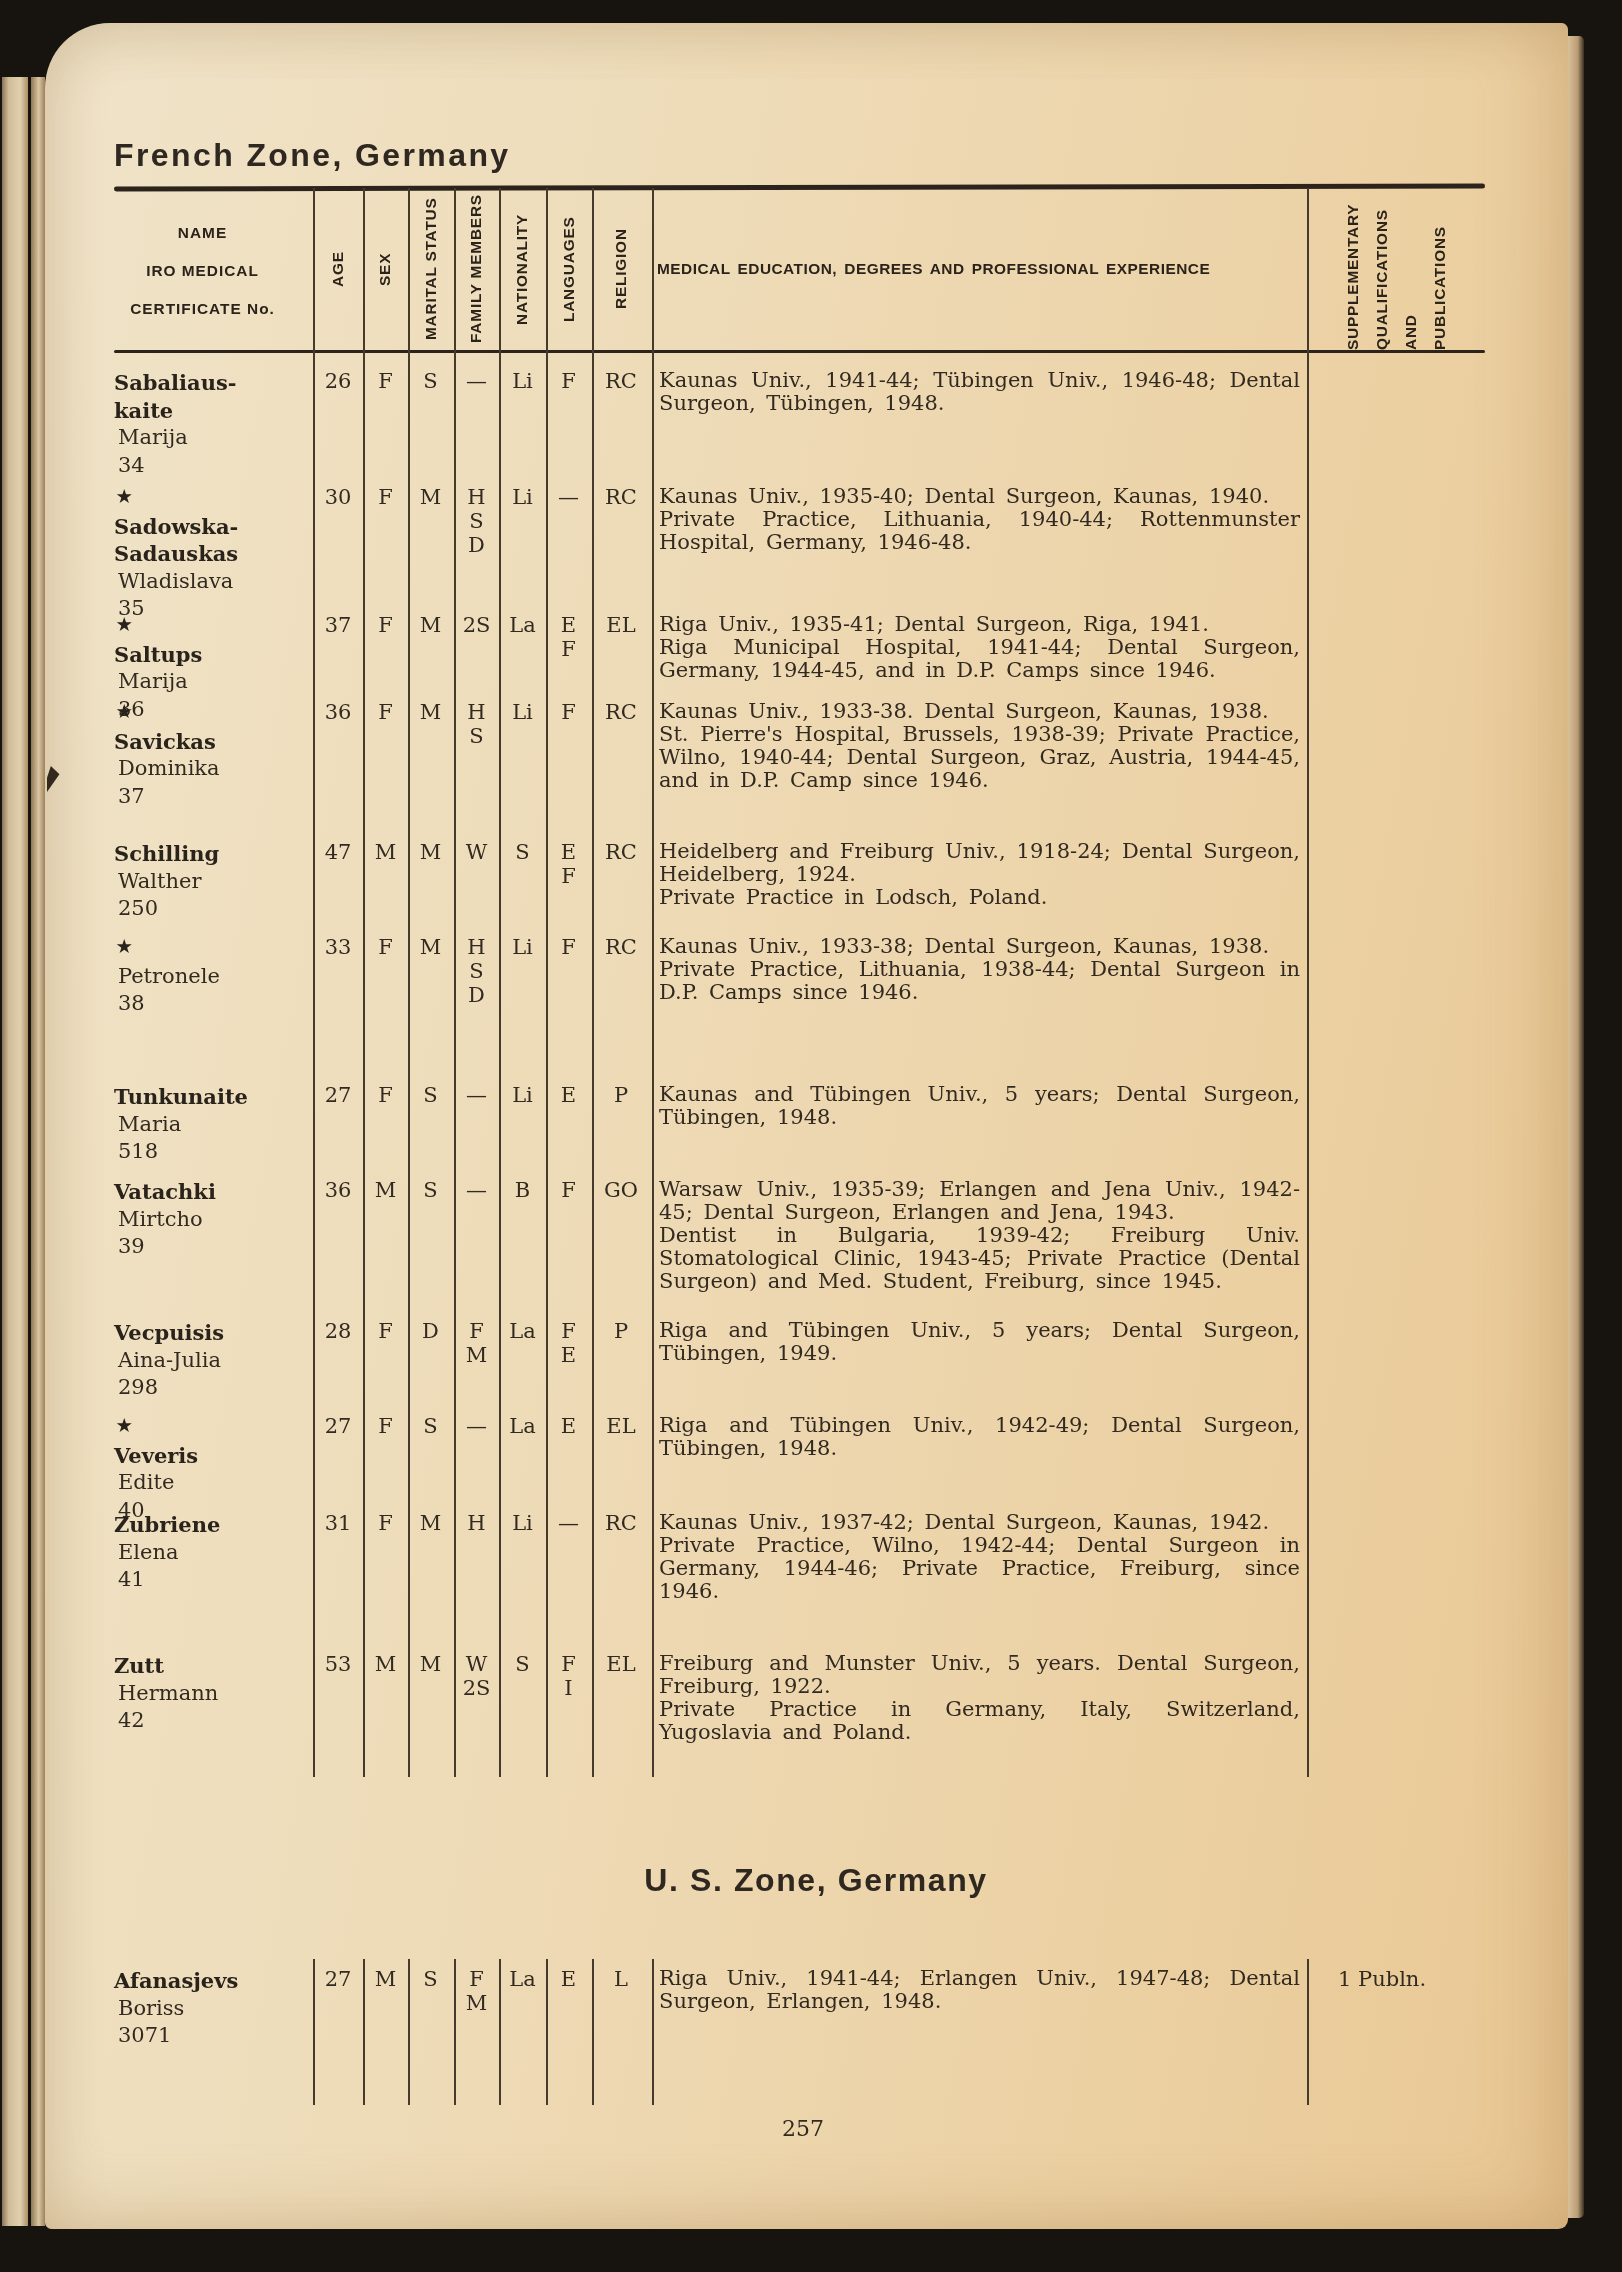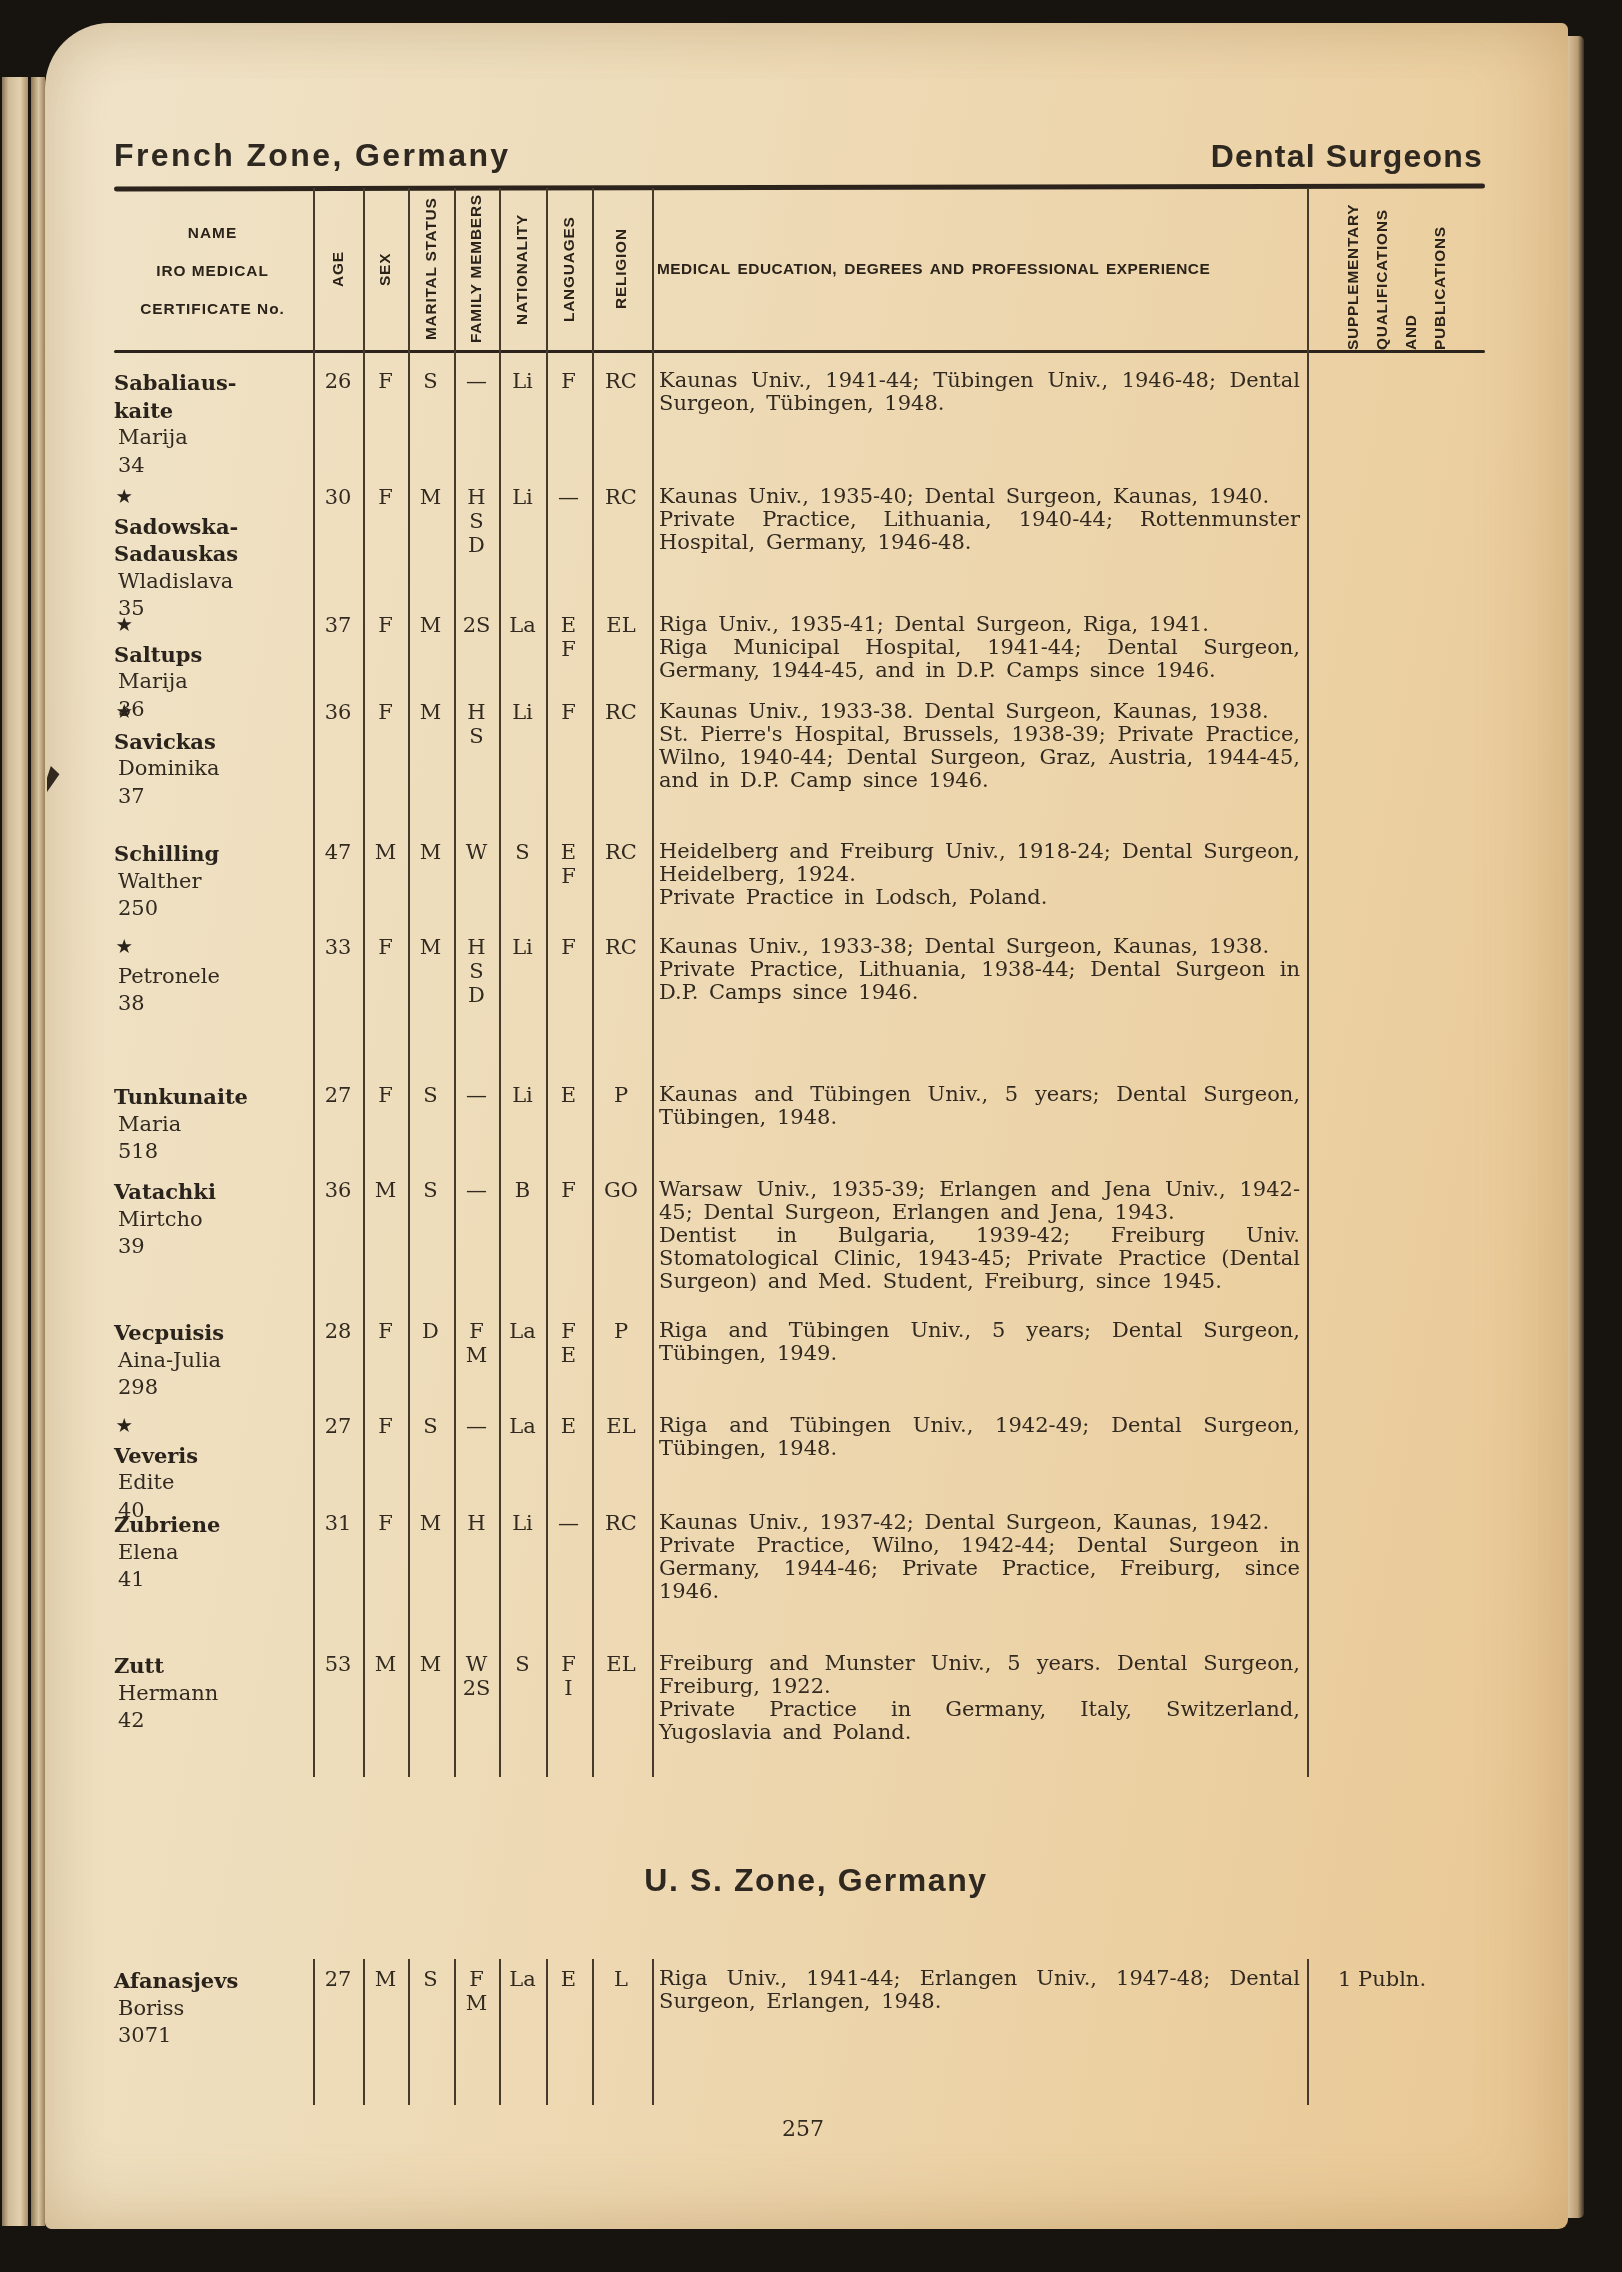--- a/index.html
+++ b/index.html
@@ -23,21 +23,21 @@
         font-size:32px;letter-spacing:2.4px;color:#2e2820;}
   .t-left{left:69px;top:114px;}
   .t-right{left:951px;top:115px;width:487px;text-align:right;letter-spacing:1.2px;}
   .rule{position:absolute;background:#2c241c;border-radius:2.4px;}
   .rule-top{left:69px;top:162px;width:1371px;height:4.9px;transform:rotate(-.12deg);}
   .rule-head{left:69px;top:327px;width:1371px;height:3.2px;}
   
   .vline{position:absolute;top:165px;height:1589px;width:1.6px;background:#463a2d;}
   .vline-us{position:absolute;top:1936px;height:146px;width:1.6px;background:#463a2d;}
   
-  .name-head{position:absolute;left:68px;top:191px;width:199px;text-align:center;
+  .name-head{position:absolute;left:58px;top:191px;width:199px;text-align:center;
         font-family:"Liberation Sans",sans-serif;font-weight:700;font-size:15.4px;letter-spacing:1px;
         color:#2b231a;white-space:pre-line;line-height:38px;}
   .vhead{position:absolute;top:165px;height:162px;width:32px;display:flex;align-items:center;justify-content:center;
         writing-mode:vertical-rl;transform:rotate(180deg);
         font-family:"Liberation Sans",sans-serif;font-weight:700;font-size:15.4px;letter-spacing:0.8px;color:#2b231a;}
   .vhead-wide{width:97px;white-space:pre-line;line-height:29px;}
   .edu-head{position:absolute;left:612px;top:237px;width:641px;text-align:left;
         font-family:"Liberation Sans",sans-serif;font-weight:700;font-size:15.4px;letter-spacing:0.5px;
         word-spacing:2.4px;color:#2b231a;}
   
@@ -63,21 +63,20 @@
 </style>
 </head>
 <body>
 
 <div id="stage">
   <div class="gutter-band band-a"></div>
   <div class="gutter-band band-b"></div>
 
   <div class="page">
     <div class="zone-title t-left">French Zone, Germany</div>
-    <div class="zone-title t-right">Dental Surgeons</div>
     <div class="rule rule-top"></div>
     <div class="rule rule-head"></div>
 
     <div class="vline" style="left:268px"></div>
     <div class="vline" style="left:318px"></div>
     <div class="vline" style="left:363px"></div>
     <div class="vline" style="left:409px"></div>
     <div class="vline" style="left:454px"></div>
     <div class="vline" style="left:501px"></div>
     <div class="vline" style="left:547px"></div>

